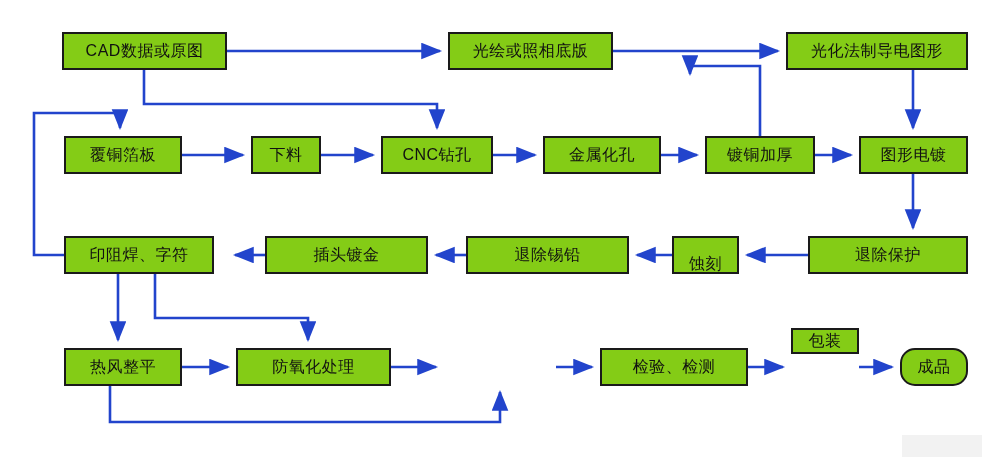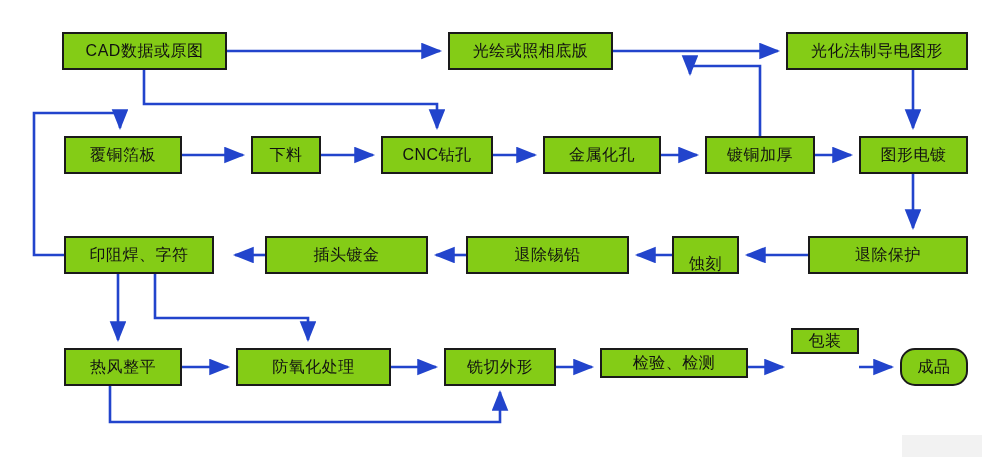--- a/index.html
+++ b/index.html
@@ -146,24 +146,21 @@
   <div class="node" style="left:64px;top:236px;width:150px;height:38px;">
     <span>印阻焊、字符</span>
   </div>
 
   <div class="node" style="left:64px;top:348px;width:118px;height:38px;">
     <span>热风整平</span>
   </div>
   <div class="node" style="left:236px;top:348px;width:155px;height:38px;">
     <span>防氧化处理</span>
   </div>
-  <div class="node" style="left:444px;top:348px;width:112px;height:38px;">
-    <span>铣切外形</span>
-  </div>
-  <div class="node" style="left:600px;top:348px;width:148px;height:30px;">
+  <div class="node" style="left:600px;top:348px;width:148px;height:38px;">
     <span>检验、检测</span>
   </div>
   <div class="node" style="left:791px;top:328px;width:68px;height:26px;">
     <span>包装</span>
   </div>
   <div class="node" style="left:900px;top:348px;width:68px;height:38px;border-radius:15px;">
     <span>成品</span>
   </div>
 
   <div class="watermark"></div>

